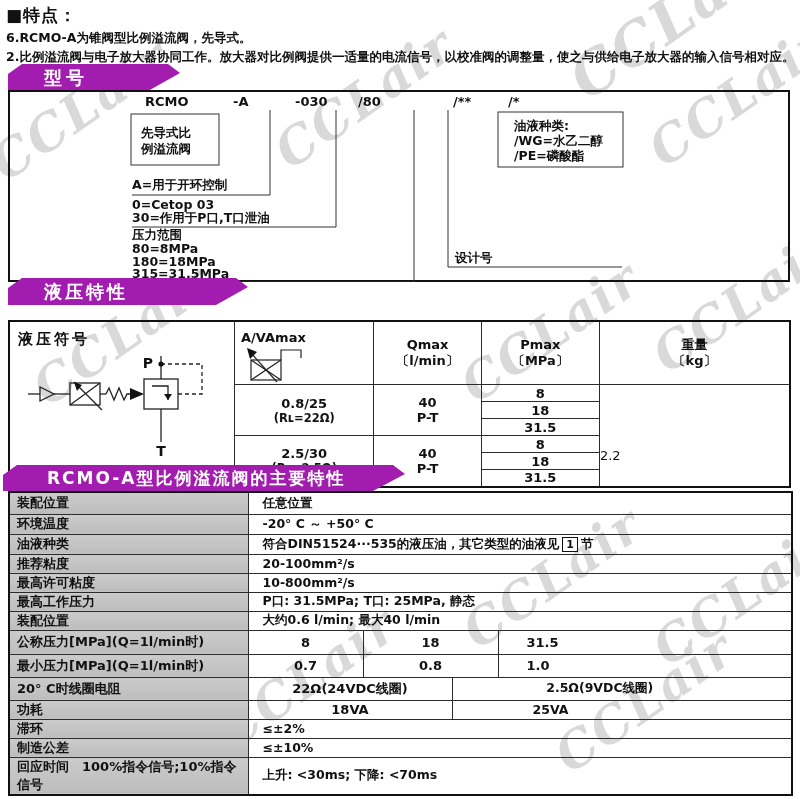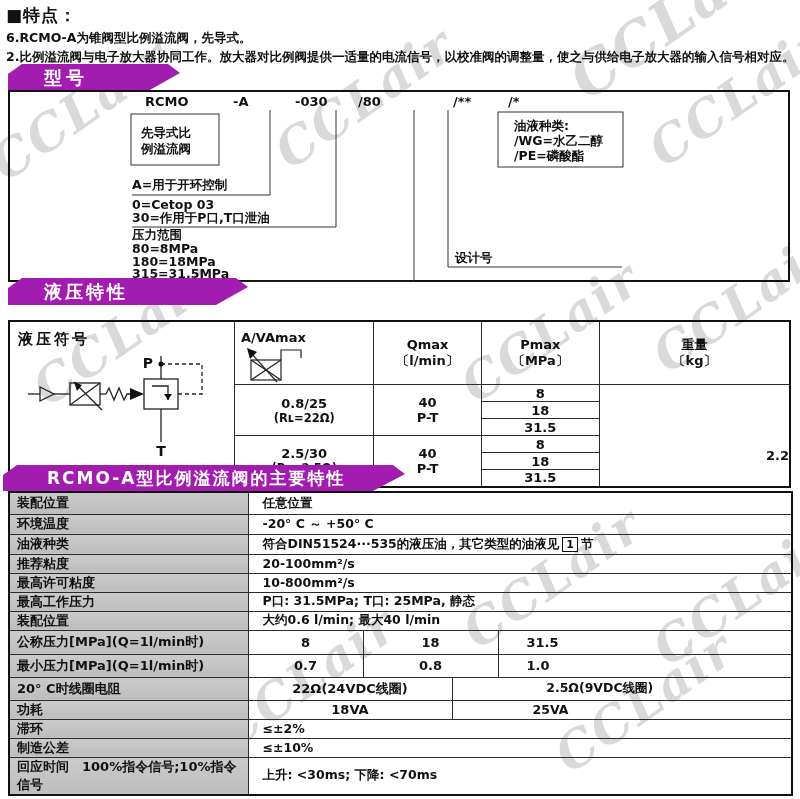--- a/index.html
+++ b/index.html
@@ -30,21 +30,21 @@
   td{border:1px solid #2b2b2b;padding:0;overflow:hidden;}
   .hyd{position:absolute;left:8px;top:320px;width:783px;border:2px solid #111;}
   .hyd td{font-size:13px;}
   .symcell{position:relative;vertical-align:top;}
   .symlabel{position:absolute;left:8px;top:8px;font-size:15px;font-weight:bold;letter-spacing:3px;text-align:right;}
   .acell{vertical-align:top;margin-left:23px;}
   .avamax{display:inline-block;font-size:13px;font-weight:bold;padding:8px 0 0 6px;}
   .hdr2{text-align:center;font-weight:bold;line-height:1.25;font-size:13px;}
   .cellc{text-align:center;font-weight:bold;}
   .sub{font-size:11.5px;font-weight:600;}
-  .wcell{text-align:right;font-weight:bold;vertical-align:middle;padding-top:40px;}
+  .wcell{text-align:left;font-weight:normal;vertical-align:middle;padding-top:40px;}
   
   .main{position:absolute;left:8px;top:491px;width:783px;border:2px solid #111;}
   .lbl{background:linear-gradient(#cbcbcb,#bdbdbd);font-weight:bold;font-size:13px;padding:0 0 0 7px;text-align:left;}
   .val{font-size:12.5px;font-weight:600;padding-left:14px;}
   .num{text-align:center;font-weight:bold;font-size:13px;}
   .num3{padding-left:28px;font-weight:bold;font-size:13px;}
   .cpad{text-align:center;font-weight:bold;font-size:12.5px;padding-right:44px;}
   .lpad{font-weight:bold;font-size:12.5px;padding-left:80px;}
   .box1{display:inline-block;border:1px solid #111;padding:0 3px;margin:0 3px;font-size:11px;line-height:13px;font-weight:bold;}
 </style>

